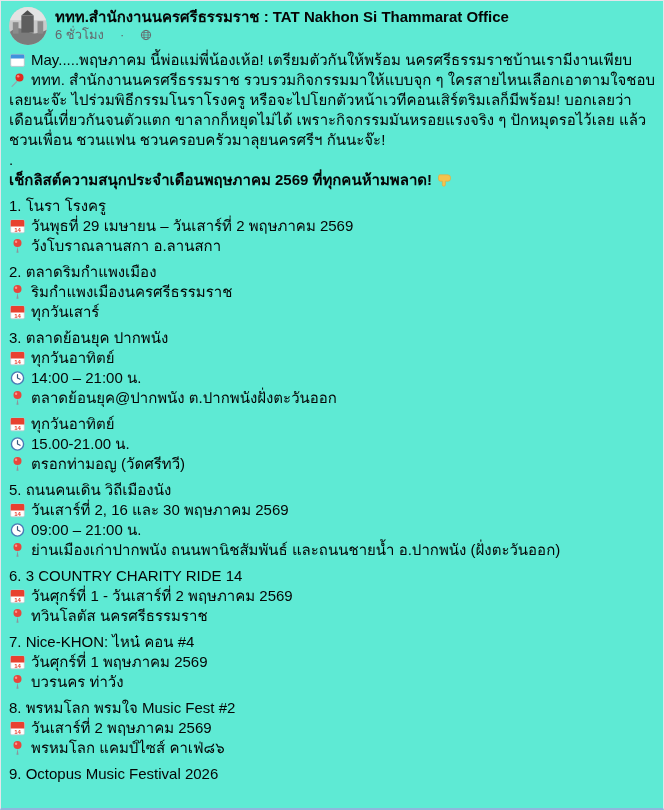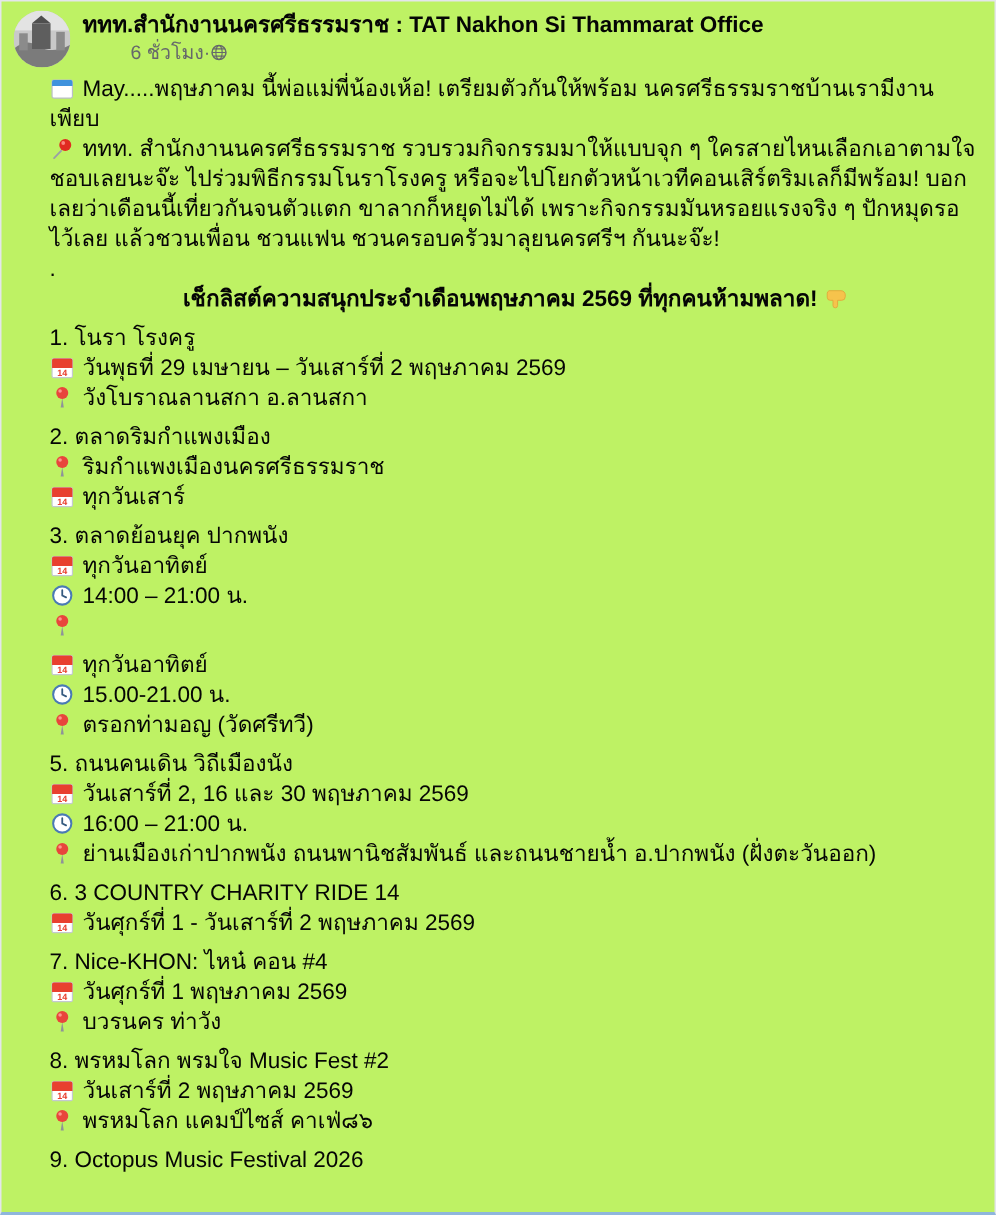--- a/index.html
+++ b/index.html
@@ -1,43 +1,43 @@
 <!DOCTYPE html>
 <html lang="th"><head>
 <meta charset="utf-8">
 <style>
   html,body { margin:0; padding:0; background:#ffffff; }
   .card {
     position:relative;
     width:664px; height:810px;
     box-sizing:border-box;
-    background:#bef264;
+    background:#5eead4;
     border:1px solid #e4e6eb;
     border-bottom:2px solid #8fb6dc;
     overflow:hidden;
     font-family:"Liberation Sans", sans-serif;
     color:#050505;
   }
   
   .header { display:flex; align-items:flex-start; gap:8px; padding:6px 8px 2px 8px; }
   .avatar {
     width:38px; height:38px; border-radius:50%; overflow:hidden; flex:0 0 38px;
     cursor:pointer;
   }
   .avatar svg { display:block; }
   .hcol { display:flex; flex-direction:column; }
   .hname { font-size:15px; font-weight:700; line-height:19px; color:#050505; cursor:pointer; }
-  .hmeta { font-size:13px; color:#65676b; line-height:17px; display:flex; align-items:center; gap:0;margin-left:32px; }
+  .hmeta { font-size:13px; color:#65676b; line-height:17px; display:flex; align-items:center; gap:16px; }
   .hmeta .globe { display:inline-flex; width:12px; height:12px; }
   
-  .body { padding:3px 8px 0 8px; font-size:15px; line-height:20px;margin-left:24px; }
+  .body { padding:3px 8px 0 8px; font-size:15px; line-height:20px; }
   .para { margin:0; word-break:break-word; }
   .icon { display:inline-block; width:17px; height:16px; vertical-align:-3px; margin-right:5px; }
   .icon svg { display:block; width:100%; height:100%; }
-  .heading { font-weight:700;text-align:center; }
+  .heading { font-weight:700; }
   .heading .icon { margin-right:0; margin-left:4px; }
   .event { margin-top:6px; }
 </style>
 </head>
 <body>
 
 <div class="card">
   <div class="header">
     <div class="avatar">
       <svg viewBox="0 0 40 40">
@@ -119,21 +119,21 @@
                 <text x="10" y="17.2" font-size="7.5" font-weight="bold" text-anchor="middle" fill="#e8402f" font-family="Liberation Sans, sans-serif">14</text>
               </svg></span><span>ทุกวันอาทิตย์</span></div>
           <div class="para"><span class="icon"><svg viewBox="0 0 20 20">
                 <circle cx="10" cy="10" r="7.6" fill="#fff" stroke="#4a7ab5" stroke-width="1.7"></circle>
                 <path d="M10 10 V5.6 M10 10 L13.2 11.6" stroke="#35597f" stroke-width="1.5" stroke-linecap="round" fill="none"></path>
               </svg></span><span>14:00 – 21:00 น.</span></div>
           <div class="para"><span class="icon"><svg viewBox="0 0 20 20">
                 <path d="M10 10.5 L8.7 18.3 L11.3 18.3 Z" fill="#8e9399"></path>
                 <circle cx="10" cy="6.3" r="5" fill="#e8453c"></circle>
                 <circle cx="8.2" cy="4.6" r="1.5" fill="#ff9d96" opacity="0.9"></circle>
-              </svg></span></div>
+              </svg></span><span>ตลาดย้อนยุค@ปากพนัง ต.ปากพนังฝั่งตะวันออก</span></div>
         </div>
         <div class="event">
           <div class="para"><span class="icon"><svg viewBox="0 0 20 20">
                 <rect x="1.5" y="2.5" width="17" height="16" rx="1.5" fill="#fff" stroke="#c3c9cf"></rect>
                 <path d="M1.5 4 A1.5 1.5 0 0 1 3 2.5 h14 a1.5 1.5 0 0 1 1.5 1.5 V 10.5 h-17 z" fill="#e8402f"></path>
                 <text x="10" y="17.2" font-size="7.5" font-weight="bold" text-anchor="middle" fill="#e8402f" font-family="Liberation Sans, sans-serif">14</text>
               </svg></span><span>ทุกวันอาทิตย์</span></div>
           <div class="para"><span class="icon"><svg viewBox="0 0 20 20">
                 <circle cx="10" cy="10" r="7.6" fill="#fff" stroke="#4a7ab5" stroke-width="1.7"></circle>
                 <path d="M10 10 V5.6 M10 10 L13.2 11.6" stroke="#35597f" stroke-width="1.5" stroke-linecap="round" fill="none"></path>
@@ -147,34 +147,39 @@
         <div class="event">
           <div class="para">5. ถนนคนเดิน วิถีเมืองนัง</div>
           <div class="para"><span class="icon"><svg viewBox="0 0 20 20">
                 <rect x="1.5" y="2.5" width="17" height="16" rx="1.5" fill="#fff" stroke="#c3c9cf"></rect>
                 <path d="M1.5 4 A1.5 1.5 0 0 1 3 2.5 h14 a1.5 1.5 0 0 1 1.5 1.5 V 10.5 h-17 z" fill="#e8402f"></path>
                 <text x="10" y="17.2" font-size="7.5" font-weight="bold" text-anchor="middle" fill="#e8402f" font-family="Liberation Sans, sans-serif">14</text>
               </svg></span><span>วันเสาร์ที่ 2, 16 และ 30 พฤษภาคม 2569</span></div>
           <div class="para"><span class="icon"><svg viewBox="0 0 20 20">
                 <circle cx="10" cy="10" r="7.6" fill="#fff" stroke="#4a7ab5" stroke-width="1.7"></circle>
                 <path d="M10 10 V5.6 M10 10 L13.2 11.6" stroke="#35597f" stroke-width="1.5" stroke-linecap="round" fill="none"></path>
-              </svg></span><span>16:00 – 21:00 น.</span></div>
+              </svg></span><span>09:00 – 21:00 น.</span></div>
           <div class="para"><span class="icon"><svg viewBox="0 0 20 20">
                 <path d="M10 10.5 L8.7 18.3 L11.3 18.3 Z" fill="#8e9399"></path>
                 <circle cx="10" cy="6.3" r="5" fill="#e8453c"></circle>
                 <circle cx="8.2" cy="4.6" r="1.5" fill="#ff9d96" opacity="0.9"></circle>
               </svg></span><span>ย่านเมืองเก่าปากพนัง ถนนพานิชสัมพันธ์ และถนนชายน้ำ อ.ปากพนัง (ฝั่งตะวันออก)</span></div>
         </div>
         <div class="event">
           <div class="para">6. 3 COUNTRY CHARITY RIDE 14</div>
           <div class="para"><span class="icon"><svg viewBox="0 0 20 20">
                 <rect x="1.5" y="2.5" width="17" height="16" rx="1.5" fill="#fff" stroke="#c3c9cf"></rect>
                 <path d="M1.5 4 A1.5 1.5 0 0 1 3 2.5 h14 a1.5 1.5 0 0 1 1.5 1.5 V 10.5 h-17 z" fill="#e8402f"></path>
                 <text x="10" y="17.2" font-size="7.5" font-weight="bold" text-anchor="middle" fill="#e8402f" font-family="Liberation Sans, sans-serif">14</text>
               </svg></span><span>วันศุกร์ที่ 1 - วันเสาร์ที่ 2 พฤษภาคม 2569</span></div>
+          <div class="para"><span class="icon"><svg viewBox="0 0 20 20">
+                <path d="M10 10.5 L8.7 18.3 L11.3 18.3 Z" fill="#8e9399"></path>
+                <circle cx="10" cy="6.3" r="5" fill="#e8453c"></circle>
+                <circle cx="8.2" cy="4.6" r="1.5" fill="#ff9d96" opacity="0.9"></circle>
+              </svg></span><span>ทวินโลตัส นครศรีธรรมราช</span></div>
         </div>
         <div class="event">
           <div class="para">7. Nice-KHON: ไหน๋ คอน #4</div>
           <div class="para"><span class="icon"><svg viewBox="0 0 20 20">
                 <rect x="1.5" y="2.5" width="17" height="16" rx="1.5" fill="#fff" stroke="#c3c9cf"></rect>
                 <path d="M1.5 4 A1.5 1.5 0 0 1 3 2.5 h14 a1.5 1.5 0 0 1 1.5 1.5 V 10.5 h-17 z" fill="#e8402f"></path>
                 <text x="10" y="17.2" font-size="7.5" font-weight="bold" text-anchor="middle" fill="#e8402f" font-family="Liberation Sans, sans-serif">14</text>
               </svg></span><span>วันศุกร์ที่ 1 พฤษภาคม 2569</span></div>
           <div class="para"><span class="icon"><svg viewBox="0 0 20 20">
                 <path d="M10 10.5 L8.7 18.3 L11.3 18.3 Z" fill="#8e9399"></path>

